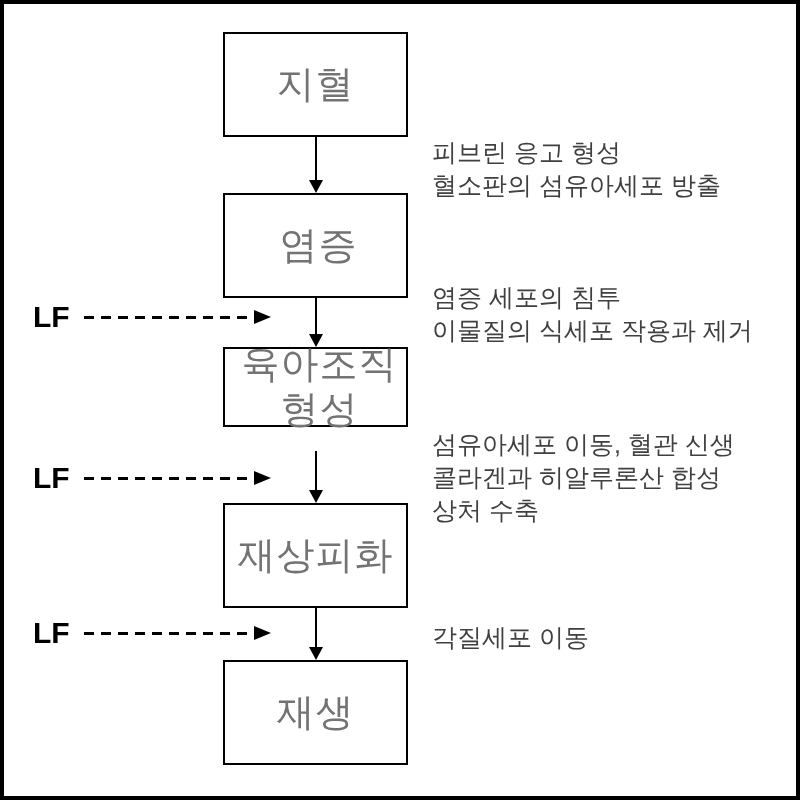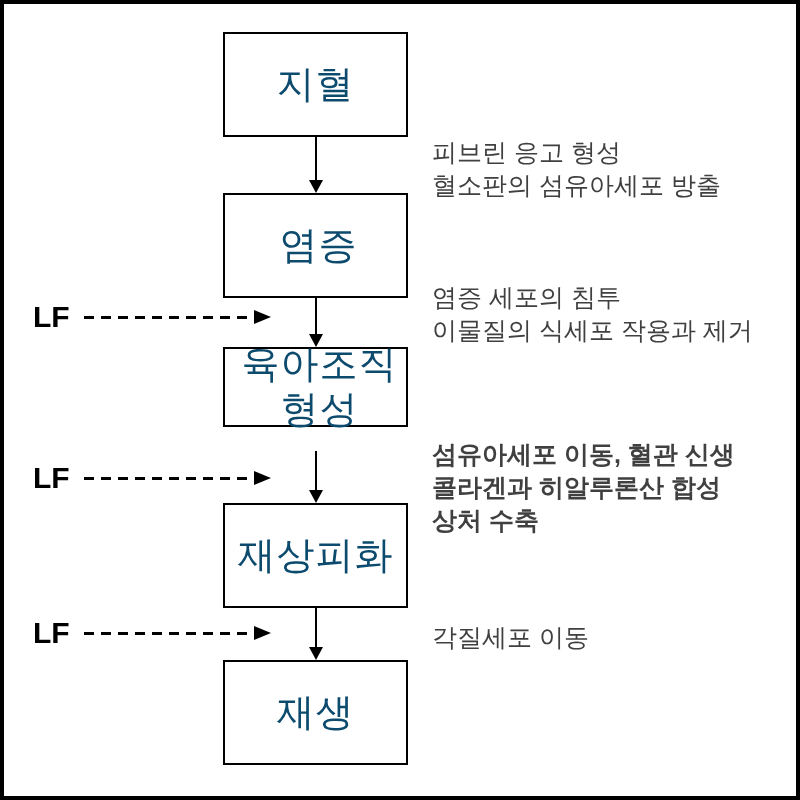--- a/index.html
+++ b/index.html
@@ -29,21 +29,21 @@
     height: 105px;
     box-sizing: border-box;
     border: 2.5px solid #000000;
     background: #ffffff;
     display: flex;
     flex-direction: column;
     align-items: center;
     justify-content: center;
     font-size: 38px;
     line-height: 45px;
-    color: #0c4a6e;
+    color: #737373;
     text-align: center;
     letter-spacing: 1px;
   }
   .varrow {
     position: absolute;
     left: 308px;
     width: 16px;
   }
   .varrow .shaft {
     position: absolute;
@@ -164,21 +164,21 @@
   </div>
 
   <div class="annotation" style="top:136px;">
     <div>피브린 응고 형성</div>
     <div>혈소판의 섬유아세포 방출</div>
   </div>
   <div class="annotation" style="top:281px;">
     <div>염증 세포의 침투</div>
     <div>이물질의 식세포 작용과 제거</div>
   </div>
-  <div class="annotation" style="top:438px;font-weight:bold;">
+  <div class="annotation" style="top:428px;">
     <div>섬유아세포 이동, 혈관 신생</div>
     <div>콜라겐과 히알루론산 합성</div>
     <div>상처 수축</div>
   </div>
   <div class="annotation" style="top:621px;">
     <div>각질세포 이동</div>
   </div>
 
   <div id="frame"></div>
 

